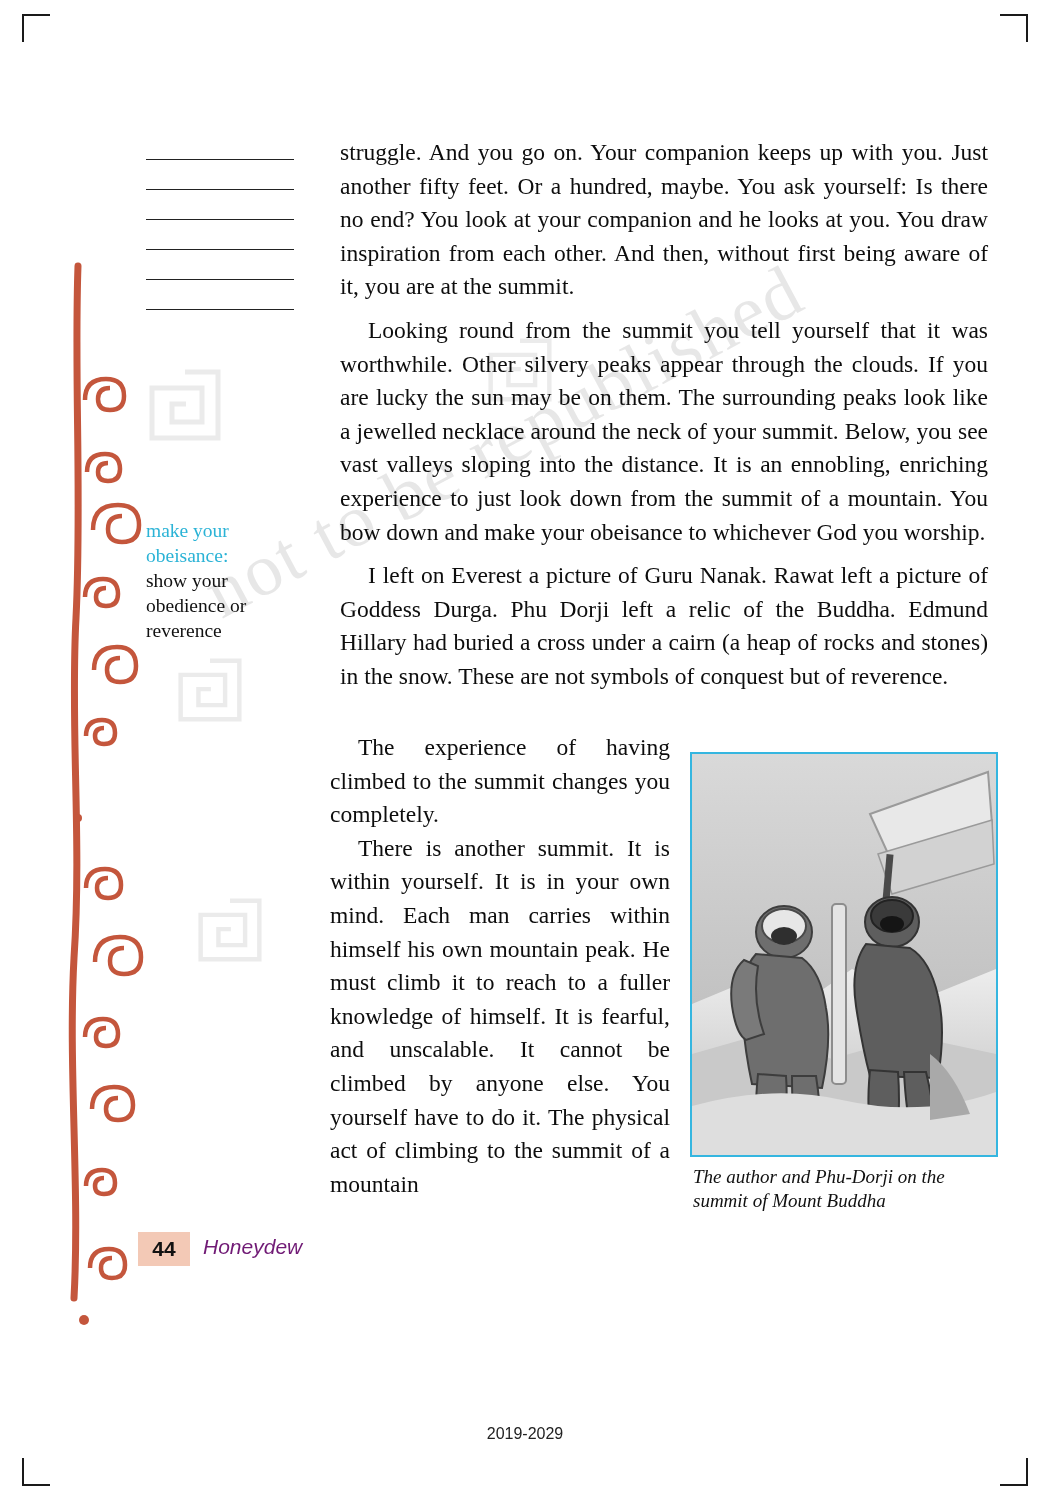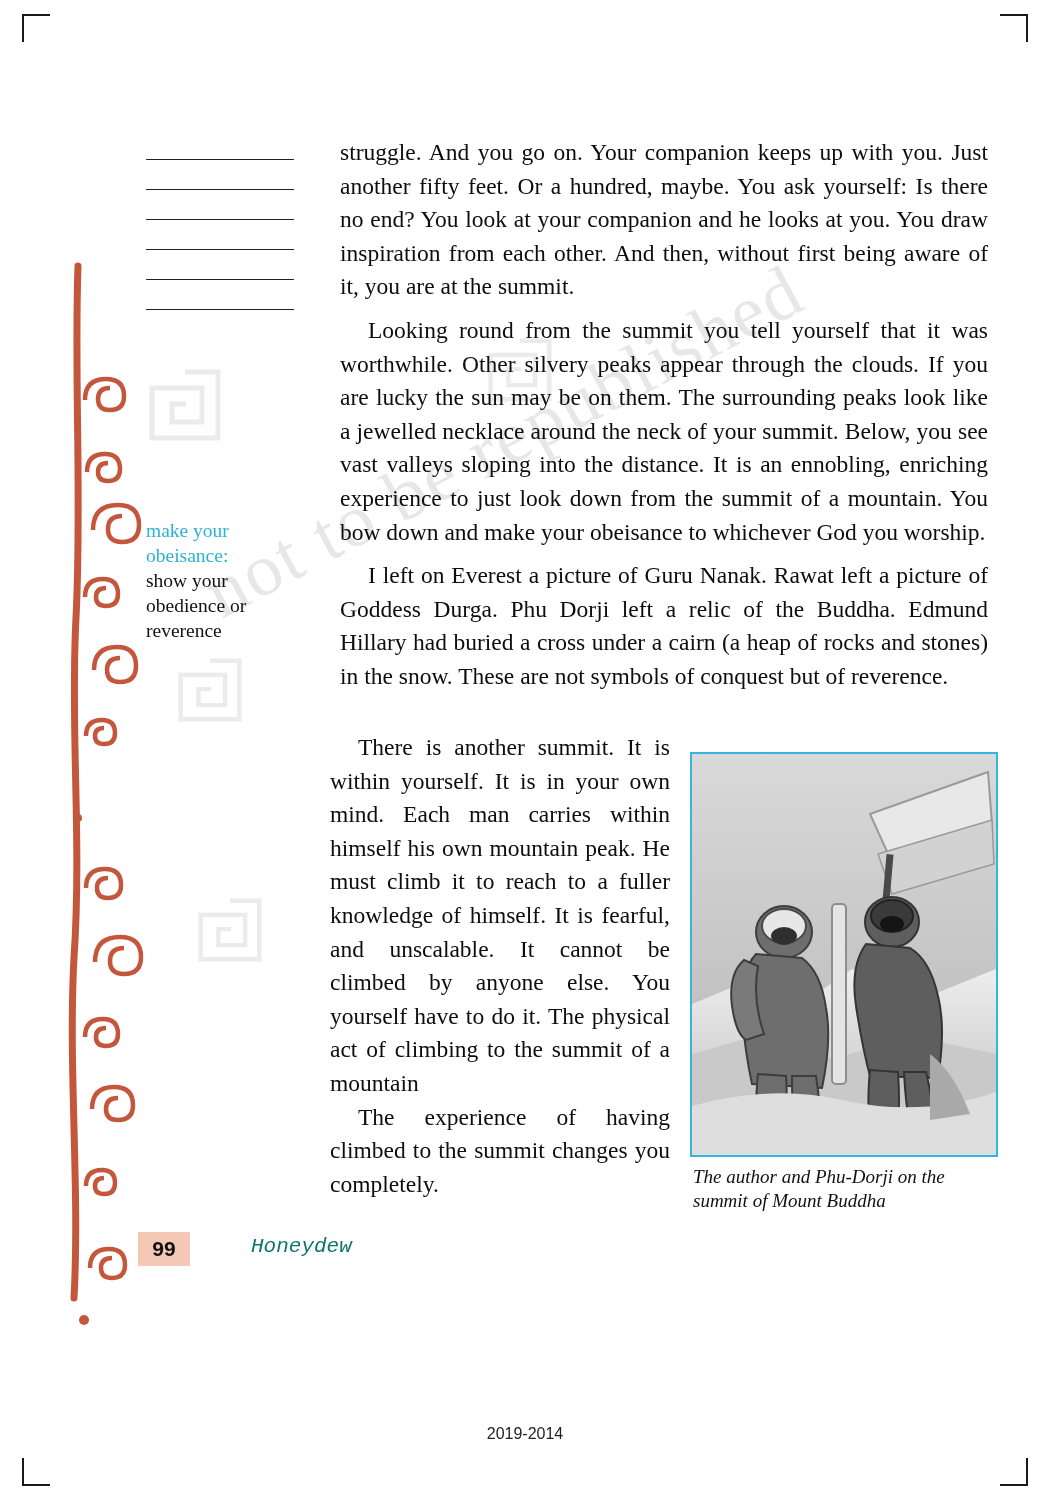--- a/index.html
+++ b/index.html
@@ -171,25 +171,24 @@
     justify-content: center;
     font-family: "Liberation Sans", sans-serif;
     font-weight: bold;
     font-size: 21px;
     color: #111;
   }
   .book-name {
     position: absolute;
     left: 203px;
     top: 1235px;
-    font-family: Liberation Mono, monospace;
+    font-family: Liberation Sans, sans-serif;
     font-style: italic;
     font-size: 21px;
-    color: #0f766e;
-    margin-left: 48px;
+    color: #701a75;
   }
   .year {
     position: absolute;
     left: 0;
     top: 1425px;
     width: 1050px;
     text-align: center;
     font-family: "Liberation Sans", sans-serif;
     font-size: 16px;
     color: #222;
@@ -263,22 +262,22 @@
     <span class="def">show your obedience or reverence</span>
   </div>
 
   <div class="col-main">
     <p>struggle. And you go on. Your companion keeps up with you. Just another fifty feet. Or a hundred, maybe. You ask yourself: Is there no end? You look at your companion and he looks at you. You draw inspiration from each other. And then, without first being aware of it, you are at the summit.</p>
     <p class="indent">Looking round from the summit you tell yourself that it was worthwhile. Other silvery peaks appear through the clouds. If you are lucky the sun may be on them. The surrounding peaks look like a jewelled necklace around the neck of your summit. Below, you see vast valleys sloping into the distance. It is an ennobling, enriching experience to just look down from the summit of a mountain. You bow down and make your obeisance to whichever God you worship.</p>
     <p class="indent">I left on Everest a picture of Guru Nanak. Rawat left a picture of Goddess Durga. Phu Dorji left a relic of the Buddha. Edmund Hillary had buried a cross under a cairn (a heap of rocks and stones) in the snow. These are not symbols of conquest but of reverence.</p>
   </div>
 
   <div class="col-narrow">
+    <p class="indent">The experience of having climbed to the summit changes you completely.</p>
     <p class="indent">There is another summit. It is within yourself. It is in your own mind. Each man carries within himself his own mountain peak. He must climb it to reach to a fuller knowledge of himself. It is fearful, and unscalable. It cannot be climbed by anyone else. You yourself have to do it. The physical act of climbing to the summit of a mountain</p>
-    <p class="indent">The experience of having climbed to the summit changes you completely.</p>
   </div>
 
   <div class="photo-box">
     <svg width="304" height="401" viewBox="0 0 304 401" xmlns="http://www.w3.org/2000/svg">
       <defs>
         <linearGradient id="sky" x1="0" y1="0" x2="0" y2="1">
           <stop offset="0%" stop-color="#d9d9d9"></stop>
           <stop offset="60%" stop-color="#c3c3c3"></stop>
           <stop offset="100%" stop-color="#b3b3b3"></stop>
         </linearGradient>
@@ -319,17 +318,17 @@
 
       <rect x="140" y="150" width="14" height="180" rx="4" fill="#e4e4e4" stroke="#8d8d8d" stroke-width="2"></rect>
 
       <path d="M0 352 q80 -22 150 -6 q80 18 154 -8 L304 401 L0 401 Z" fill="#dedede"></path>
       <path d="M238 300 q24 18 40 60 l-40 6 Z" fill="#a9a9a9"></path>
     </svg>
   </div>
 
   <div class="photo-caption">The author and Phu-Dorji on the summit of Mount Buddha</div>
 
-  <div class="page-num">99</div>
+  <div class="page-num">44</div>
   <div class="book-name">Honeydew</div>
-  <div class="year">2019-2014</div>
+  <div class="year">2019-2029</div>
 
 </div>
 
 </body></html>

